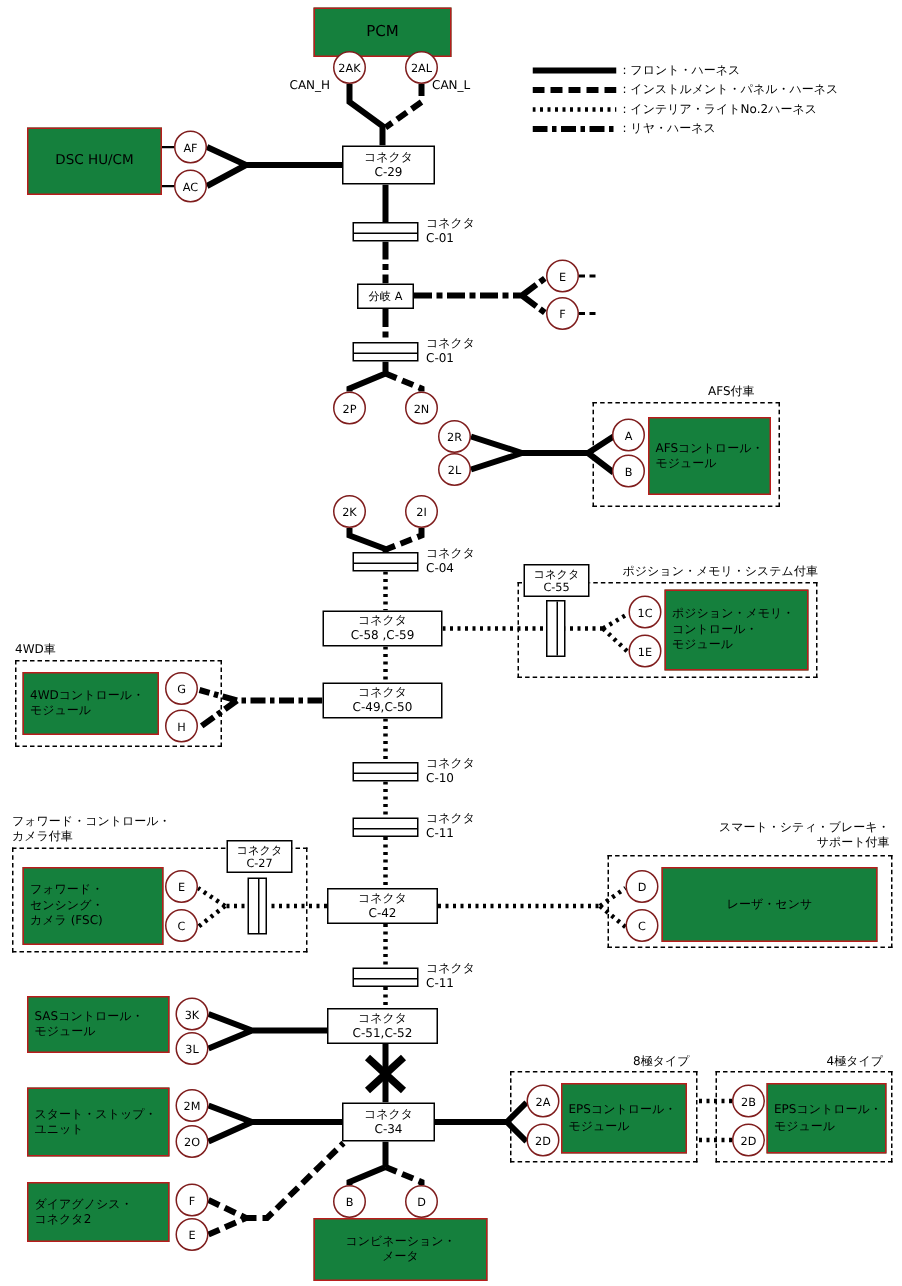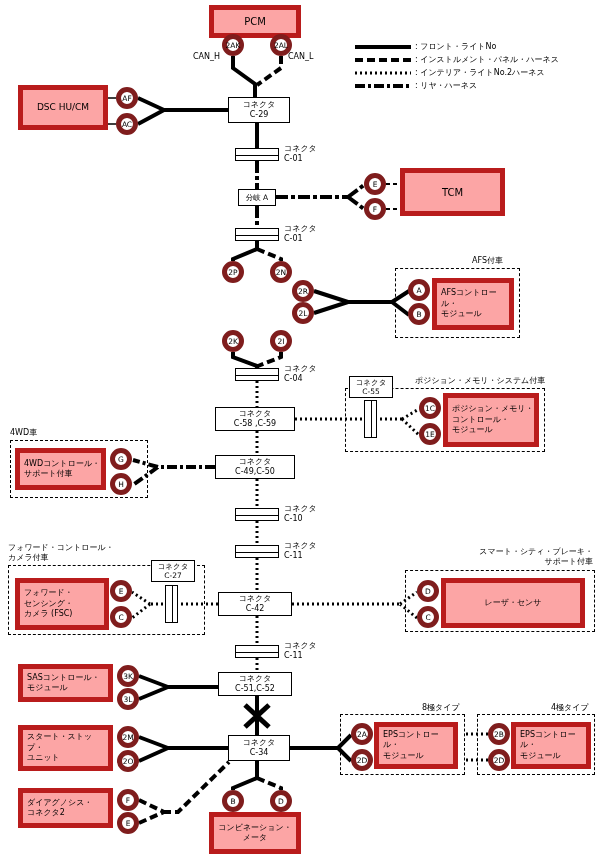--- a/index.html
+++ b/index.html
@@ -9,34 +9,34 @@
   .w { fill:none; stroke:#000; }
   .w-front { stroke-width:4; }
   .w-emis  { stroke-width:4; stroke-dasharray:12 3 4 3; }
   .w-inst  { stroke-width:4; stroke-dasharray:8 4; }
   .w-intr  { stroke-width:3; stroke-dasharray:2 3; }
   .w-rear  { stroke-width:4; stroke-dasharray:10 3 3 3; }
   .w-thin  { stroke-width:1.5; }
   .w-stub  { stroke-width:2; stroke-dasharray:4 3; }
   .w-x     { stroke-width:5; }
   .gbox { position:absolute; border:1px dashed #000; background:transparent; z-index:0; }
-  .box  { position:absolute; border:5px solid #b91c1c; background:#fca5a5; z-index:2;
+  .box  { position:absolute; border:1px solid #b91c1c; background:#15803d; z-index:2;
           display:flex; align-items:center; justify-content:center; text-align:center;
           font-size:8px; line-height:1.3; white-space:pre-line; }
   .tl   { justify-content:flex-start; text-align:left; padding-left:4px; }
   .f10  { font-size:10px; }
   .f9   { font-size:9px; }
   .cbox { position:absolute; border:1px solid #000; background:#fff; z-index:2;
           display:flex; flex-direction:column; align-items:center; justify-content:center;
           font-size:8px; line-height:1.25; }
   .f75  { font-size:7.5px; }
   .sym  { position:absolute; border:1px solid #000; background:#fff; z-index:2; }
   .sym.h::after { content:""; position:absolute; left:0; right:0; top:50%; border-top:1px solid #000; }
   .sym.v::after { content:""; position:absolute; top:0; bottom:0; left:50%; border-left:1px solid #000; }
-  .pin  { position:absolute; width:22px; height:22px; border:5px solid #7f1d1d; border-radius:50%;
+  .pin  { position:absolute; width:22px; height:22px; border:1px solid #7f1d1d; border-radius:50%;
           background:#fff; z-index:3; display:flex; align-items:center; justify-content:center;
           font-size:7.5px; }
   .lbl  { position:absolute; z-index:4; font-size:8px; white-space:nowrap; line-height:1.25; }
   .conn-lbl { position:absolute; z-index:4; font-size:8px; line-height:1.25; }
   .legend { position:absolute; left:355px; top:40px; z-index:4; }
   .legend-row { display:flex; align-items:center; gap:4px; height:13px; }
   .legend-row span { font-size:8px; white-space:nowrap; }
 </style>
 </head>
 <body>
@@ -83,43 +83,42 @@
     <path class="w w-front" d="M139,737 L168,748 M139,761 L168,748 M167,748 H228"></path>
     <path class="w w-front" d="M290,748 H338 M338,748 L351,735 M338,748 L351,761"></path>
     <path class="w w-intr" d="M466,734 H488 M466,760 H488"></path>
     <path class="w w-inst" d="M139,800 L164,812 M139,823 L164,812 M163,812 H178 L229,762"></path>
     <path class="w w-front" d="M257,761 V778 M257,778 L233,788 V790"></path>
     <path class="w w-inst" d="M257,778 L281,788 V790"></path>
   </svg>
 
   <div class="box f10" style="left:209px;top:5px;width:92px;height:33px">PCM</div>
   <div class="box f9" style="left:18px;top:85px;width:90px;height:45px">DSC HU/CM</div>
-  <div class="box f10" style="left:400px;top:168px;width:105px;height:48px">TCM</div>
   <div class="box tl" style="left:432px;top:278px;width:82px;height:52px">AFSコントロール・
 モジュール</div>
   <div class="box tl" style="left:443px;top:393px;width:96px;height:54px">ポジション・メモリ・
 コントロール・
 モジュール</div>
   <div class="box tl" style="left:15px;top:448px;width:91px;height:42px">4WDコントロール・
-サポート付車</div>
+モジュール</div>
   <div class="box tl" style="left:15px;top:578px;width:94px;height:52px">フォワード・
 センシング・
 カメラ (FSC)</div>
   <div class="box" style="left:441px;top:578px;width:144px;height:50px">レーザ・センサ</div>
   <div class="box tl" style="left:18px;top:664px;width:95px;height:38px">SASコントロール・
 モジュール</div>
   <div class="box tl" style="left:18px;top:725px;width:95px;height:46px">スタート・ストップ・
 ユニット</div>
   <div class="box tl" style="left:374px;top:722px;width:84px;height:47px">EPSコントロール・
 モジュール</div>
   <div class="box tl" style="left:511px;top:722px;width:80px;height:47px">EPSコントロール・
 モジュール</div>
   <div class="box tl" style="left:18px;top:788px;width:95px;height:40px">ダイアグノシス・
 コネクタ2</div>
-  <div class="box" style="left:209px;top:812px;width:92px;height:42px">コンビネーション・
+  <div class="box" style="left:209px;top:812px;width:116px;height:42px">コンビネーション・
 メータ</div>
 
   <div class="cbox" style="left:228px;top:97px;width:62px;height:26px">
     <div>コネクタ</div>
     <div>C-29</div>
   </div>
   <div class="cbox f75" style="left:238px;top:189px;width:38px;height:17px">
     <div>分岐 A</div>
   </div>
   <div class="cbox" style="left:215px;top:407px;width:80px;height:24px">
@@ -234,21 +233,21 @@
     <div>サポート付車</div>
   </div>
   <div class="lbl" style="left:422px;top:703px">8極タイプ</div>
   <div class="lbl" style="left:551px;top:703px">4極タイプ</div>
 
   <div class="legend">
     <div class="legend-row">
       <svg width="56" height="10">
           <line x1="0" y1="5" x2="56" y2="5" class="w w-front"></line>
         </svg>
-      <span>: フロント・ライトNo</span>
+      <span>: フロント・ハーネス</span>
     </div>
     <div class="legend-row">
       <svg width="56" height="10">
           <line x1="0" y1="5" x2="56" y2="5" class="w w-inst"></line>
         </svg>
       <span>: インストルメント・パネル・ハーネス</span>
     </div>
     <div class="legend-row">
       <svg width="56" height="10">
           <line x1="0" y1="5" x2="56" y2="5" class="w w-intr"></line>

